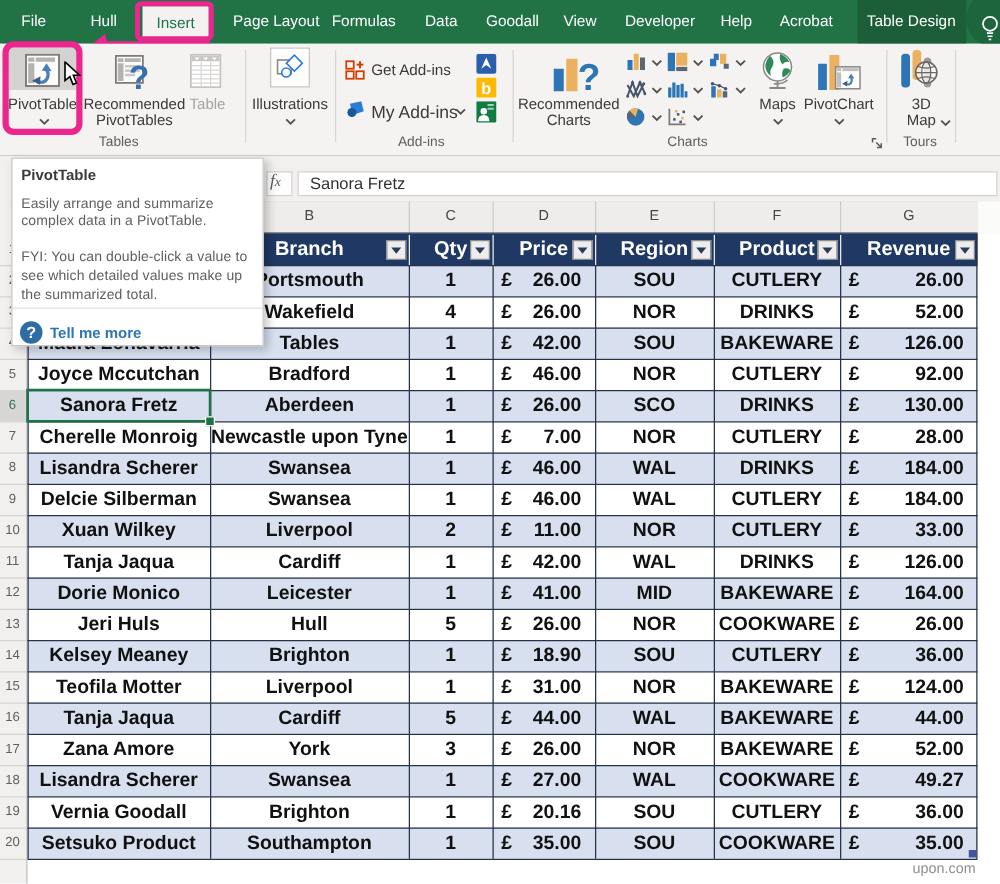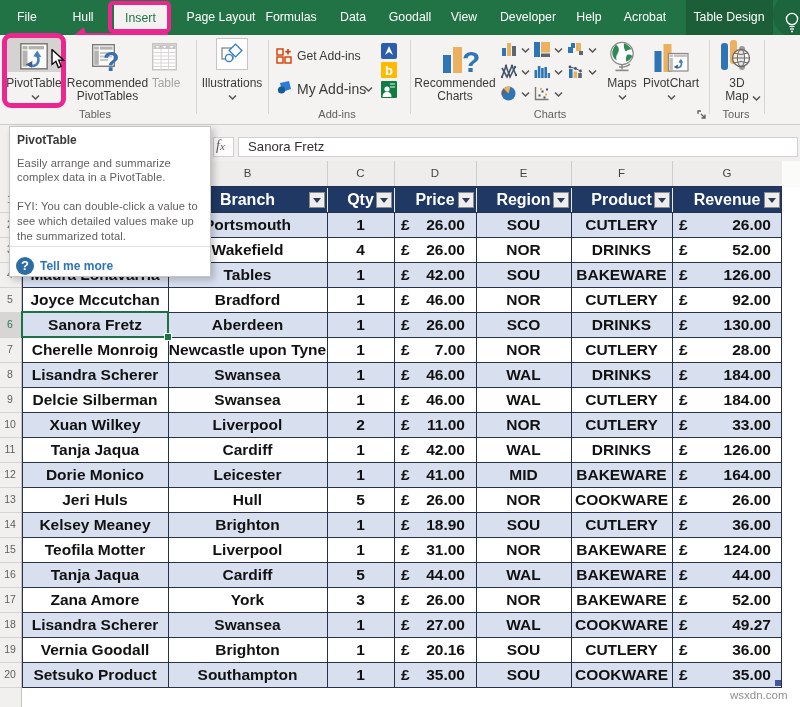--- a/index.html
+++ b/index.html
@@ -578,20 +578,20 @@
 <div class="dc" style="left:327px;top:662px;width:67px;">1</div>
 <div class="dc" style="left:476px;top:662px;width:95px;">SOU</div>
 <div class="dc" style="left:571px;top:662px;width:101px;">COOKWARE</div>
 <div class="dc" style="left:401px;top:662px;">£</div>
 <div class="dc" style="left:394px;top:662px;width:71px;text-align:right;">35.00</div>
 <div class="dc" style="left:679px;top:662px;">£</div>
 <div class="dc" style="left:672px;top:662px;width:99px;text-align:right;">35.00</div>
 <div class="abs" style="left:21px;top:311px;width:148px;height:27px;border:2.5px solid #1e7145;box-sizing:border-box;"></div>
 <div class="abs" style="left:164px;top:333px;width:6px;height:6px;background:#1e7145;border:1px solid #fff;"></div>
 <div class="abs" style="left:775px;top:680px;width:6px;height:6px;background:#44569a;"></div>
-<div class="abs" style="left:730px;top:689px;font-size:11.5px;color:#8f8f8f;">wsxdn.com</div>
+<div class="abs" style="left:730px;top:689px;font-size:11.5px;color:#8f8f8f;">upon.com</div>
 <div class="abs" style="left:9px;top:126px;width:202px;height:151px;background:#fff;
 border:1px solid #c7c5c3;box-sizing:border-box;box-shadow:3px 3px 7px rgba(0,0,0,0.22);"></div>
 <div class="abs" style="left:17px;top:133px;font-size:12px;font-weight:bold;color:#3b3a39;">PivotTable</div>
 <div class="abs" style="left:17px;top:156px;font-size:11.2px;line-height:14px;color:#605e5c;letter-spacing:0.1px;">Easily arrange and summarize<br>complex data in a PivotTable.</div>
 <div class="abs" style="left:17px;top:199px;font-size:11.2px;line-height:15px;color:#605e5c;letter-spacing:0.1px;">FYI: You can double-click a value to<br>see which detailed values make up<br>the summarized total.</div>
 <div class="abs" style="left:10px;top:246px;width:200px;height:1px;background:#e3e1df;"></div>
 <div class="abs" style="left:16px;top:257px;width:18px;height:18px;border-radius:50%;background:#2e6da4;color:#fff;font-size:13px;font-weight:bold;text-align:center;line-height:18px;">?</div>
 <div class="abs" style="left:40px;top:259px;font-size:12px;font-weight:bold;color:#2e75b6;">Tell me more</div>
 </body></html>

